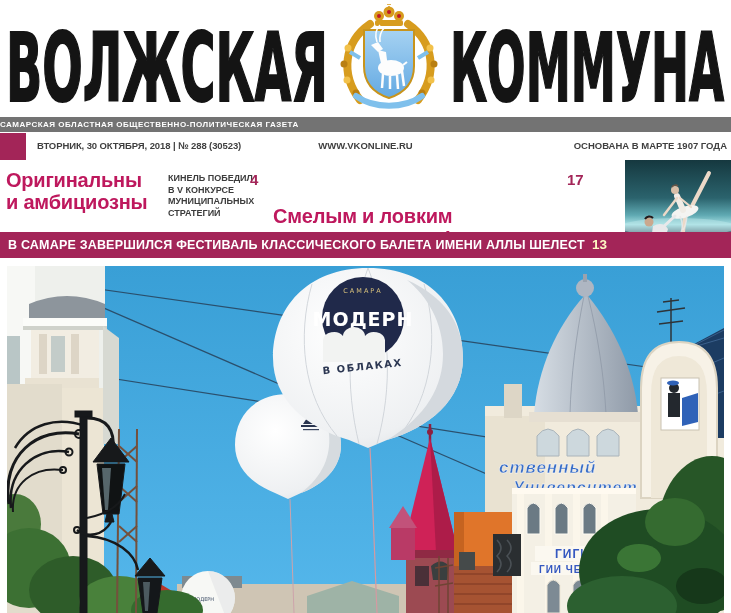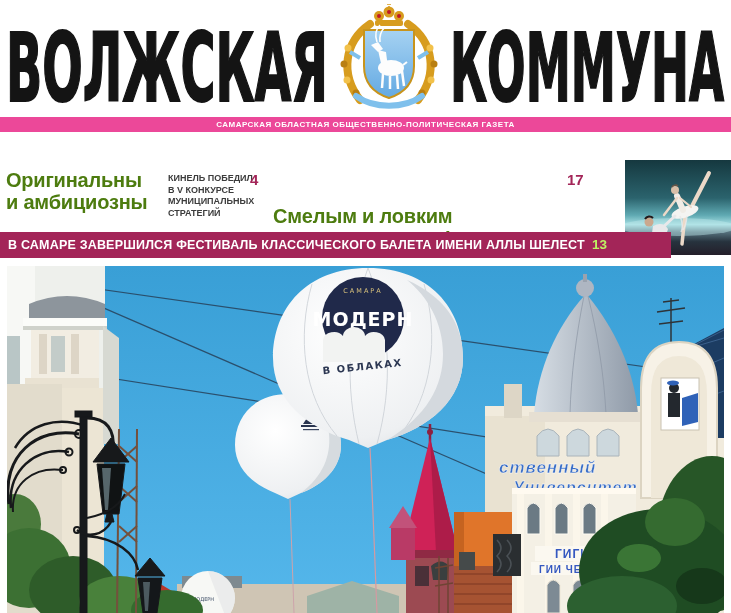--- a/index.html
+++ b/index.html
@@ -5,41 +5,41 @@
   html,body{margin:0;padding:0;background:#ffffff;}
   .page{position:relative;width:731px;height:613px;background:#fff;overflow:hidden;
         font-family:"Liberation Sans",sans-serif;}
 
   
   .masthead-svg{position:absolute;left:4px;top:4px;}
   .mast-text{font-family:"DejaVu Sans",sans-serif;font-weight:bold;fill:#141414;
              stroke:#141414;stroke-width:2;paint-order:stroke;}
 
   
-  .subtitle-bar{position:absolute;left:0;top:117px;width:731px;height:15px;background:#ec4899;
-                display:flex;align-items:center;justify-content:center;}
+  .subtitle-bar{position:absolute;left:0;top:117px;width:731px;height:15px;background:#737373;
+                display:flex;align-items:center;}
   .subtitle-bar span{color:#ffffff;font-size:8px;font-weight:bold;letter-spacing:.5px;}
 
   
   .dateline{position:absolute;left:0;top:132px;width:731px;height:30px;}
   .accent-square{position:absolute;left:0;top:1px;width:26px;height:27px;background:#a32558;}
   .issue-info{position:absolute;left:37px;top:8px;font-size:9.5px;font-weight:bold;color:#3f3f3f;letter-spacing:-0.1px;}
   .website{position:absolute;left:0;right:0;top:8px;text-align:center;font-size:9.5px;font-weight:bold;color:#3f3f3f;}
   .founded{position:absolute;right:4px;top:8px;font-size:9.5px;font-weight:bold;color:#3f3f3f;}
 
   
-  .hl-title{position:absolute;font-size:20px;font-weight:bold;line-height:1.08;color:#4d7c0f;letter-spacing:-0.2px;}
+  .hl-title{position:absolute;font-size:20px;font-weight:bold;line-height:1.08;color:#be185d;letter-spacing:-0.2px;}
   .hl-teaser{position:absolute;font-size:9px;font-weight:bold;line-height:1.3;color:#3c3c3c;margin-left:16px;}
   .hl-page{position:absolute;font-size:15px;font-weight:bold;color:#a32558;}
   .ballet-photo{position:absolute;left:625px;top:160px;width:106px;height:95px;}
 
   
-  .banner{position:absolute;left:0;top:232px;width:671px;height:26px;background:#a32558;}
+  .banner{position:absolute;left:0;top:232px;width:731px;height:26px;background:#a32558;}
   .banner-text{position:absolute;left:8px;top:6px;font-size:12.5px;font-weight:bold;color:#fff;letter-spacing:.2px;white-space:nowrap;}
-  .banner-page{position:absolute;left:592px;top:5px;font-size:13.5px;font-weight:bold;color:#bef264;}
+  .banner-page{position:absolute;left:592px;top:5px;font-size:13.5px;font-weight:bold;color:#fef9c3;}
 
   
   .main-photo{position:absolute;left:7px;top:266px;width:717px;height:347px;}
   .bluesign{font-family:"Liberation Sans",sans-serif;font-weight:bold;font-style:italic;
             fill:#3a6ec6;stroke:#ffffff;stroke-width:.4;letter-spacing:1px;}
   .hygsign{font-family:"Liberation Sans",sans-serif;font-weight:bold;fill:#3558c0;letter-spacing:1px;}
   .brandtxt{font-family:"DejaVu Sans",sans-serif;}
 </style>
 </head>
 <body>
@@ -92,20 +92,26 @@
         <path d="M49,68 L48,82 M56,70 L56,83 M63,69 L64,83 M68,65 L70,80" stroke="#fdfdfd" stroke-width="2.5"></path>
         <path d="M69,59 l4,-3" stroke="#fdfdfd" stroke-width="2"></path>
       </g>
     </g>
   </svg>
 
   <div class="subtitle-bar">
     <span>САМАРСКАЯ ОБЛАСТНАЯ ОБЩЕСТВЕННО-ПОЛИТИЧЕСКАЯ ГАЗЕТА</span>
   </div>
 
+  <div class="dateline">
+    <div class="accent-square"></div>
+    <span class="issue-info">ВТОРНИК, 30 ОКТЯБРЯ, 2018 | № 288 (30523)</span>
+    <span class="website">WWW.VKONLINE.RU</span>
+    <span class="founded">ОСНОВАНА В МАРТЕ 1907 ГОДА</span>
+  </div>
 
   <div class="hl-title" style="left:6px;top:170px;width:150px;">Оригинальны и амбициозны</div>
   <div class="hl-teaser" style="left:152px;top:173px;width:92px;">КИНЕЛЬ ПОБЕДИЛ В V КОНКУРСЕ МУНИЦИПАЛЬНЫХ СТРАТЕГИЙ</div>
   <div class="hl-page" style="left:250px;top:171px;">4</div>
 
   <div class="hl-title" style="left:273px;top:170px;width:200px;margin-top:36px;">Смелым и ловким вернут страховку!</div>
   <div class="hl-page" style="left:567px;top:171px;">17</div>
 
   <svg class="ballet-photo" viewBox="0 0 106 95">
     <defs>

